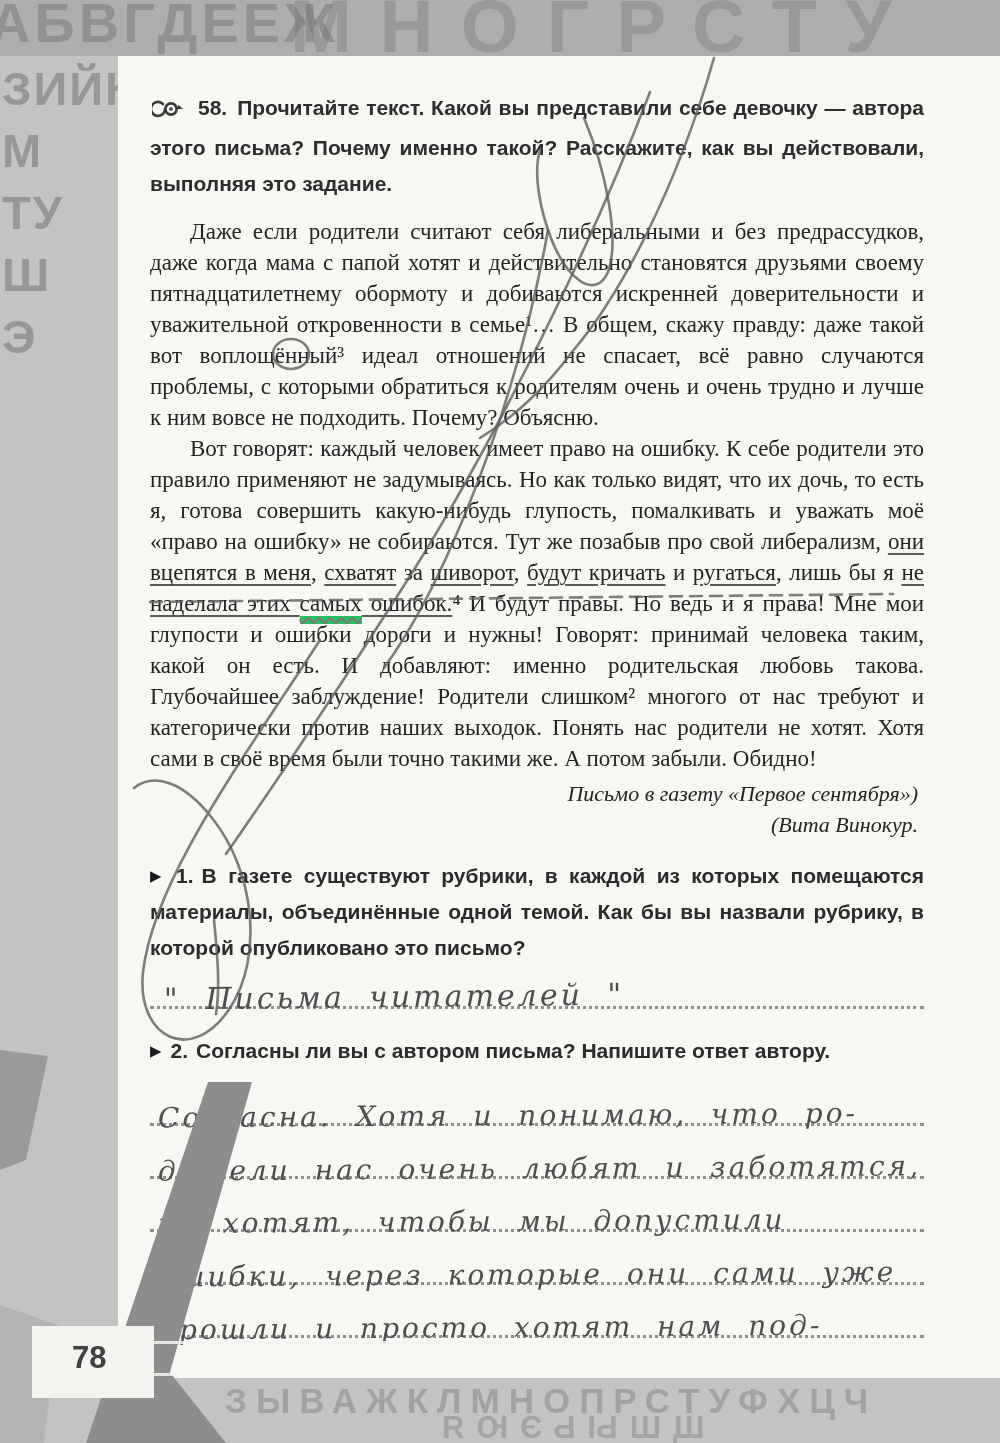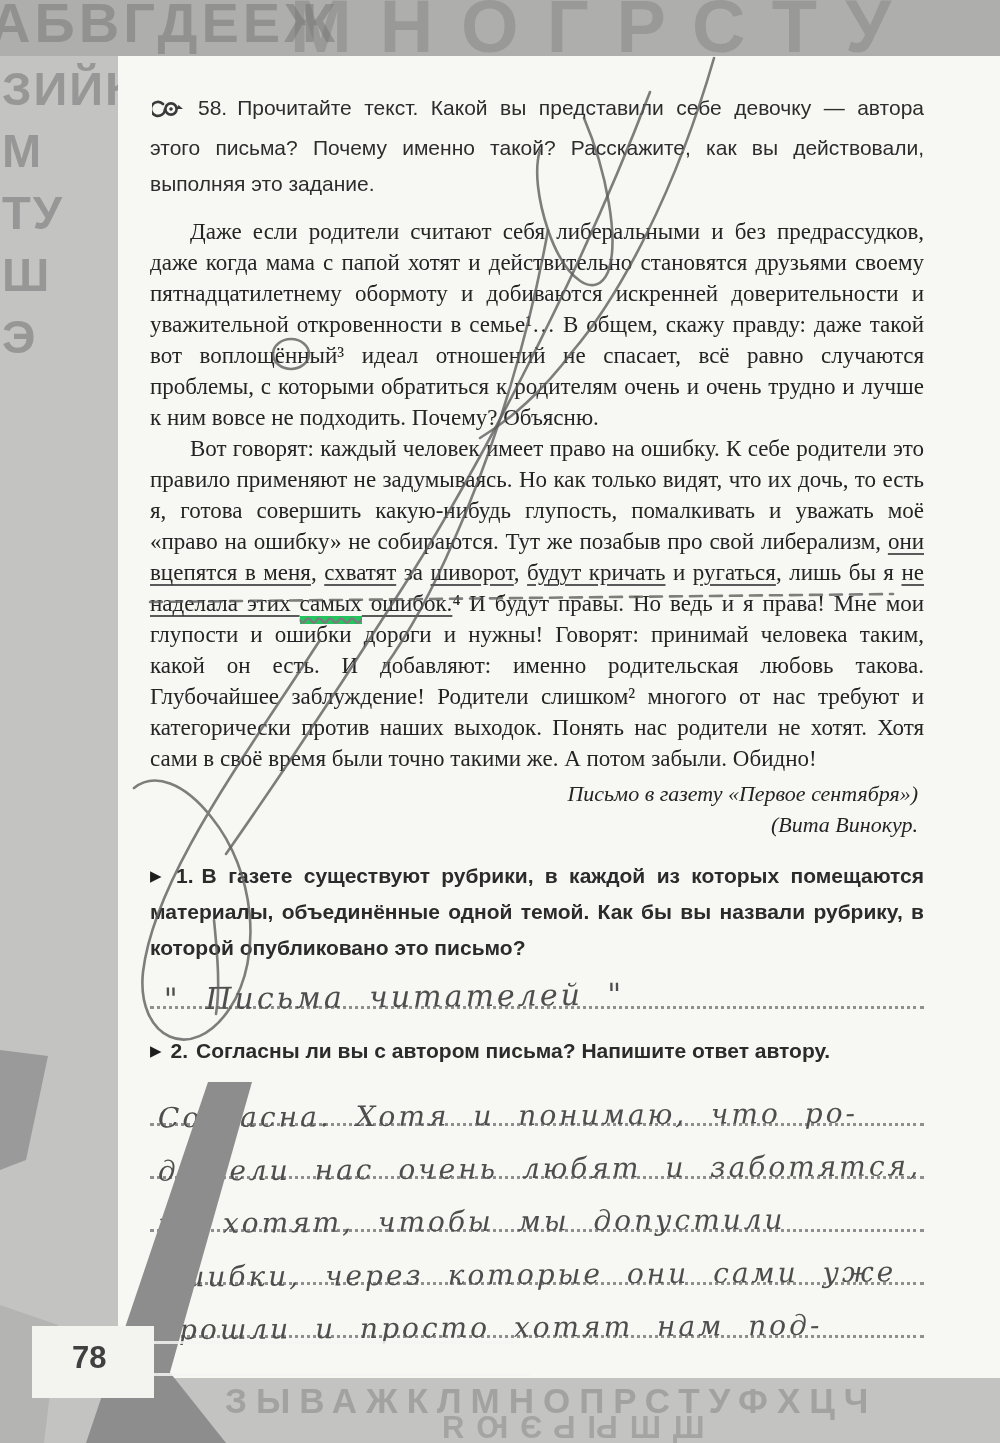--- a/index.html
+++ b/index.html
@@ -35,21 +35,21 @@
     font-family:"Liberation Sans",sans-serif;font-weight:bold;font-size:31px;letter-spacing:12px;
     color:rgba(122,122,122,.42);
   }
   
   .page{
     position:absolute;left:118px;top:56px;width:882px;height:1322px;box-sizing:border-box;
     background:#f7f7f3;padding:34px 76px 0 32px;z-index:2;
   }
   
   .ex-head{
-    font-family:"Liberation Sans",sans-serif;font-weight:normal;
+    font-family:"Liberation Sans",sans-serif;font-weight:bold;
     font-size:21px;line-height:36px;color:#2d2d2d;text-align:justify;
   }
   .ex-icon{display:inline-block;vertical-align:-4px;margin:0 12px 0 2px;}
   .ex-num{margin-right:10px;}
   
   .letter{font-size:23px;line-height:31px;color:#242424;text-align:justify;margin-top:14px;}
   .letter p{margin:0;text-indent:40px;}
   .u{text-decoration:underline;text-decoration-thickness:1.5px;text-underline-offset:4px;text-decoration-color:#5a5a5a;}
   .uw{border-bottom:8px solid #22c55e;text-decoration:underline wavy #7a7a7a;text-underline-offset:6px;}
   .attribution{font-style:italic;text-align:right;font-size:22px;line-height:31px;color:#242424;margin:4px 6px 0 0;}

